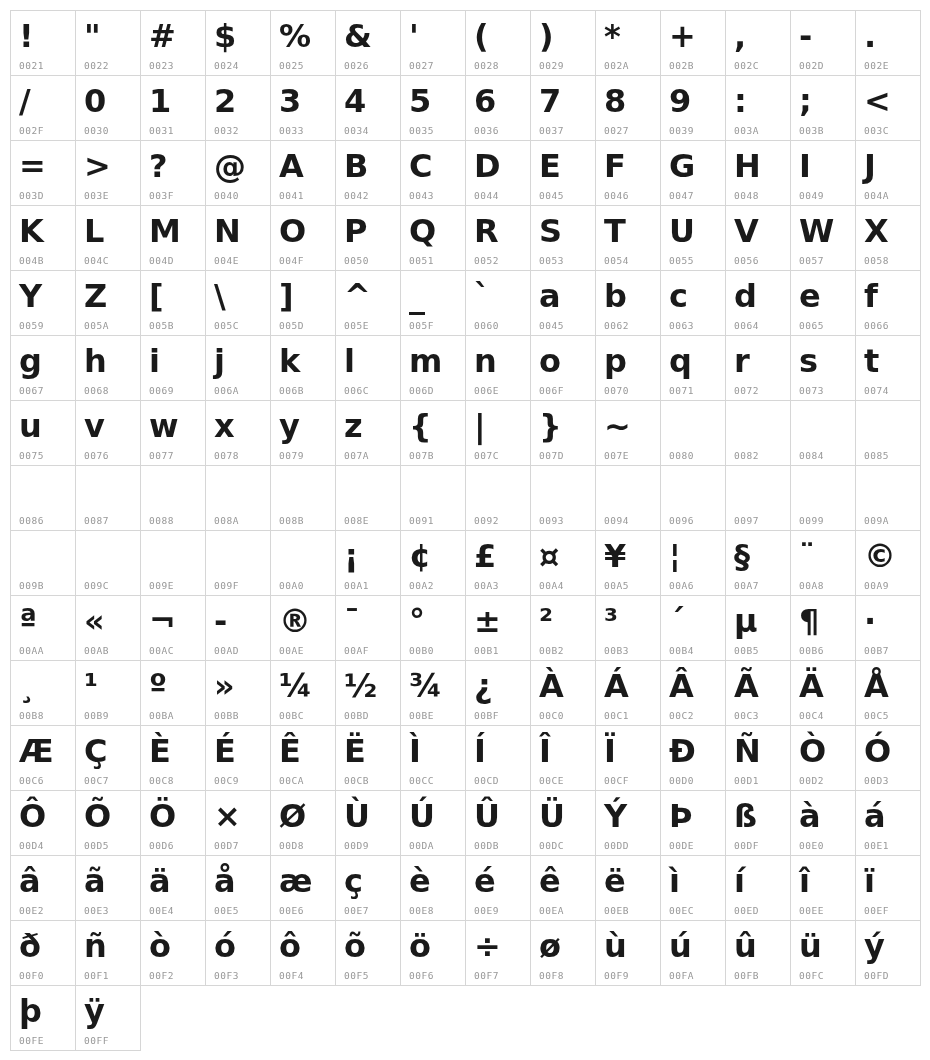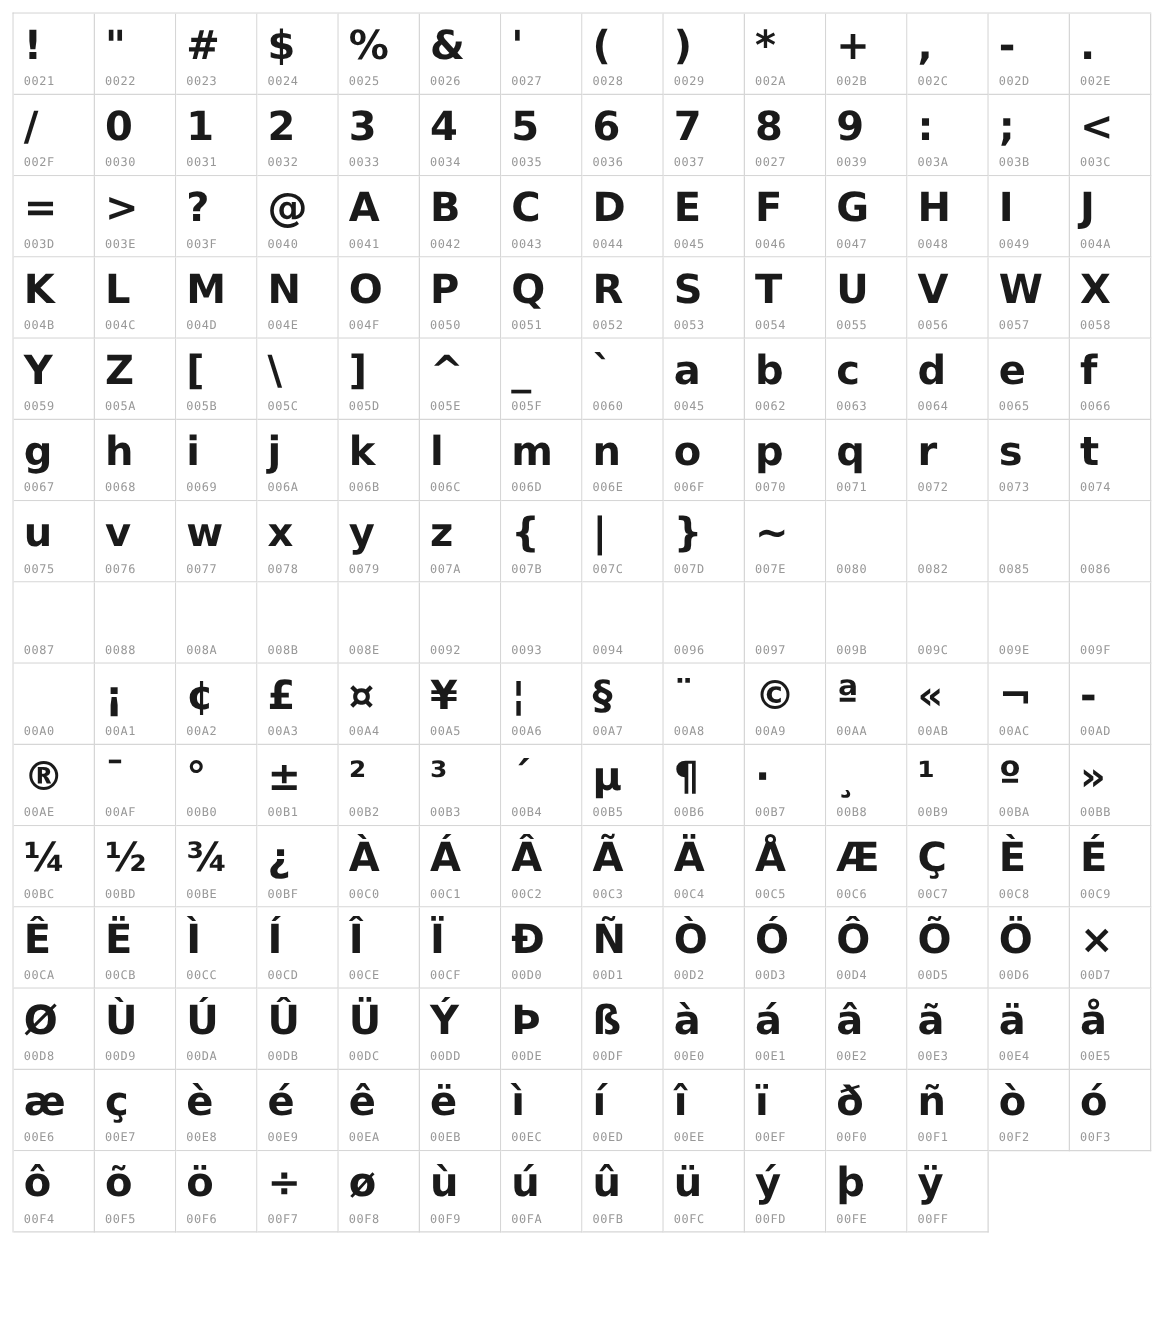--- a/index.html
+++ b/index.html
@@ -531,20 +531,24 @@
   <div class="cell">
     <div class="glyph"></div>
     <div class="code">0080</div>
   </div>
 
   <div class="cell">
     <div class="glyph"></div>
     <div class="code">0082</div>
   </div>
 
+  <div class="cell">
+    <div class="glyph"></div>
+    <div class="code">0084</div>
+  </div>
 
   <div class="cell">
     <div class="glyph"></div>
     <div class="code">0085</div>
   </div>
 
   <div class="cell">
     <div class="glyph"></div>
     <div class="code">0086</div>
   </div>
@@ -568,20 +572,24 @@
     <div class="glyph"></div>
     <div class="code">008B</div>
   </div>
 
 
   <div class="cell">
     <div class="glyph"></div>
     <div class="code">008E</div>
   </div>
 
+  <div class="cell">
+    <div class="glyph"></div>
+    <div class="code">0091</div>
+  </div>
 
   <div class="cell">
     <div class="glyph"></div>
     <div class="code">0092</div>
   </div>
 
   <div class="cell">
     <div class="glyph"></div>
     <div class="code">0093</div>
   </div>
@@ -596,21 +604,29 @@
     <div class="glyph"></div>
     <div class="code">0096</div>
   </div>
 
   <div class="cell">
     <div class="glyph"></div>
     <div class="code">0097</div>
   </div>
 
 
-
+  <div class="cell">
+    <div class="glyph"></div>
+    <div class="code">0099</div>
+  </div>
+
+  <div class="cell">
+    <div class="glyph"></div>
+    <div class="code">009A</div>
+  </div>
 
   <div class="cell">
     <div class="glyph"></div>
     <div class="code">009B</div>
   </div>
 
   <div class="cell">
     <div class="glyph"></div>
     <div class="code">009C</div>
   </div>

